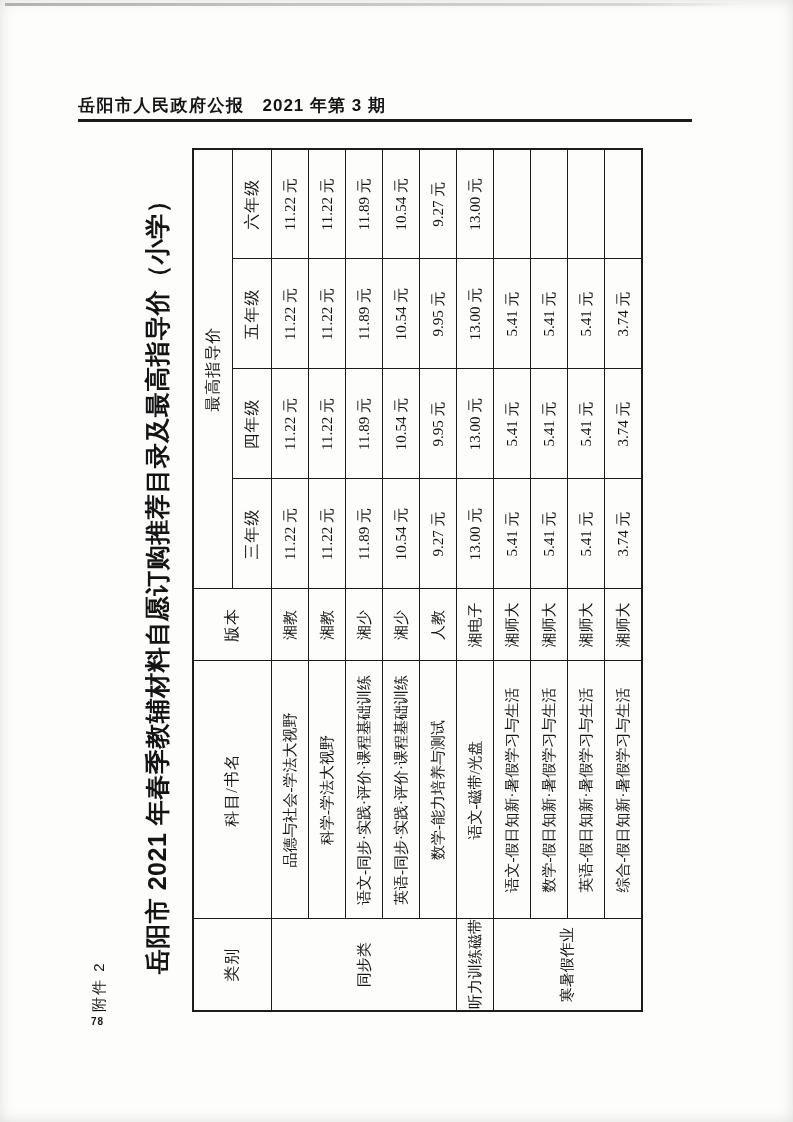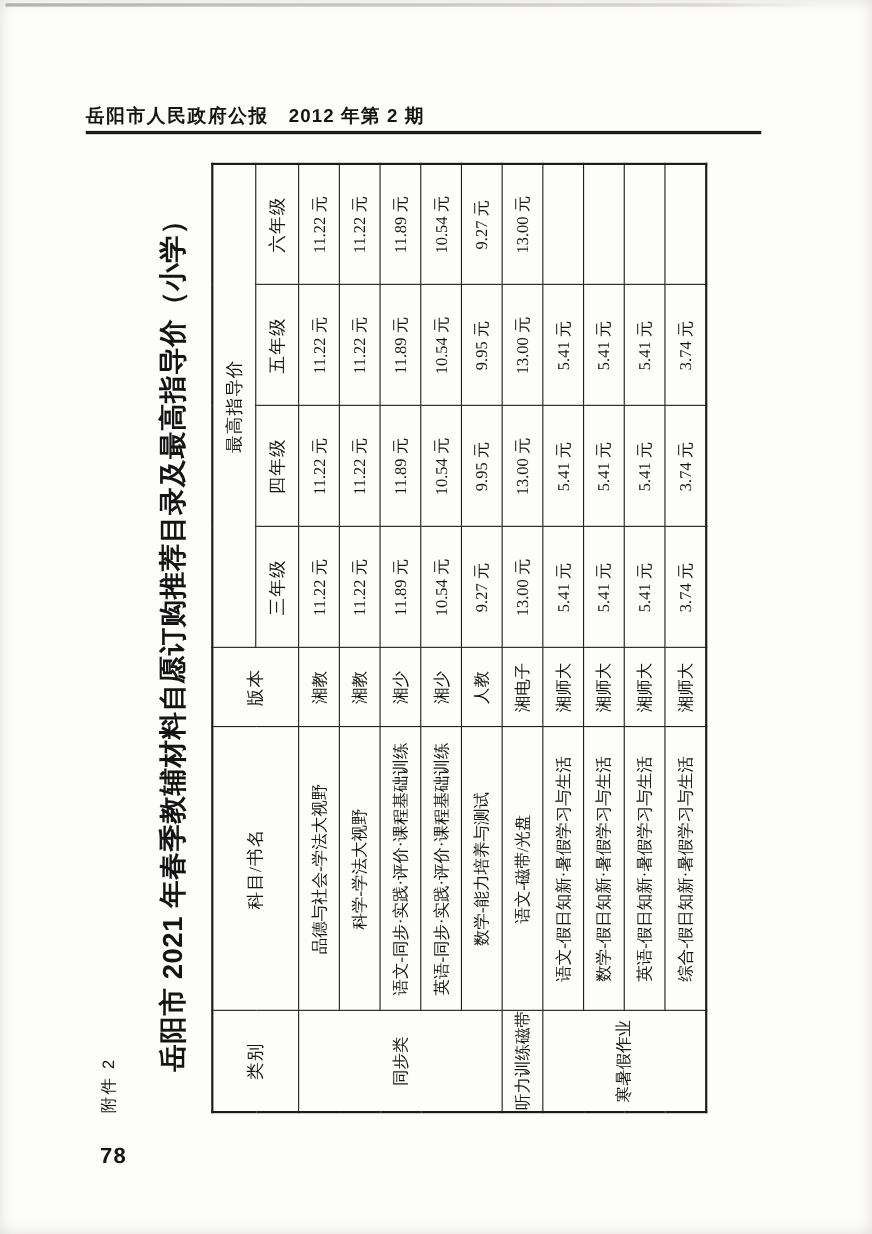--- a/index.html
+++ b/index.html
@@ -37,24 +37,23 @@
   .page-header .issue { margin-left: 18px; letter-spacing: 1px; }
   .header-rule {
     position: absolute;
     left: 78px; top: 119px;
     width: 614px; height: 2.5px;
     background: #1b1b1b;
   }
   .page-number {
     position: absolute;
     left: 91px; top: 1016px;
-    font-size: 20px;
+    font-size: 10px;
     font-weight: bold;
     letter-spacing: 1px;
-    margin-top: 24px;
   }
   
   .rot {
     position: absolute;
     transform-origin: 0 0;
     transform: rotate(-90deg);
   }
   .attachment {
     left: 90px; top: 1012px;
     width: 320px; height: 26px;
@@ -97,21 +96,21 @@
   td.book { letter-spacing: 0; }
 </style>
 </head>
 <body>
 
 <div class="page">
 
   <div class="scan-top-edge"></div>
 
   <div class="page-header">
-    <span>岳阳市人民政府公报</span><span class="issue">2012 年第 2 期</span>
+    <span>岳阳市人民政府公报</span><span class="issue">2021 年第 3 期</span>
   </div>
   <div class="header-rule"></div>
 
   <div class="rot attachment">附件 2</div>
 
   <div class="rot doc-title">岳阳市 2021 年春季教辅材料自愿订购推荐目录及最高指导价（小学）</div>
 
   <div class="rot table-wrap">
     <table class="t">
       <colgroup>

